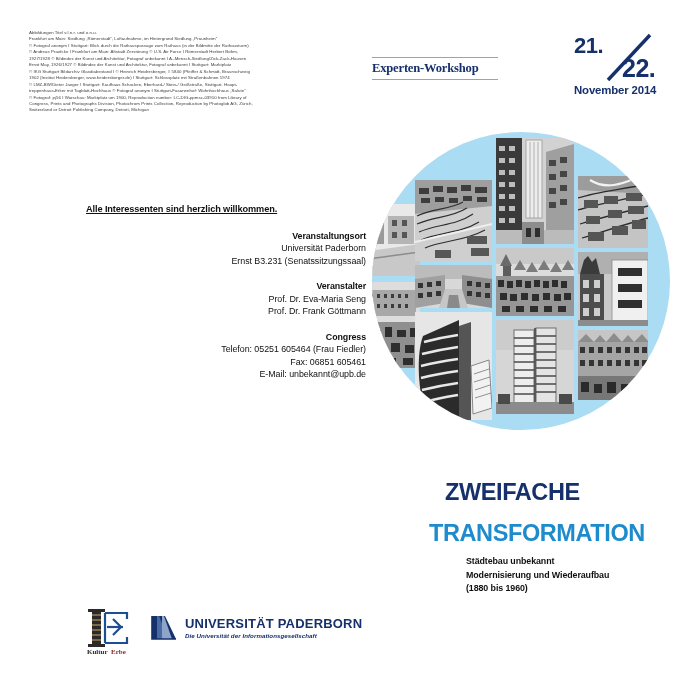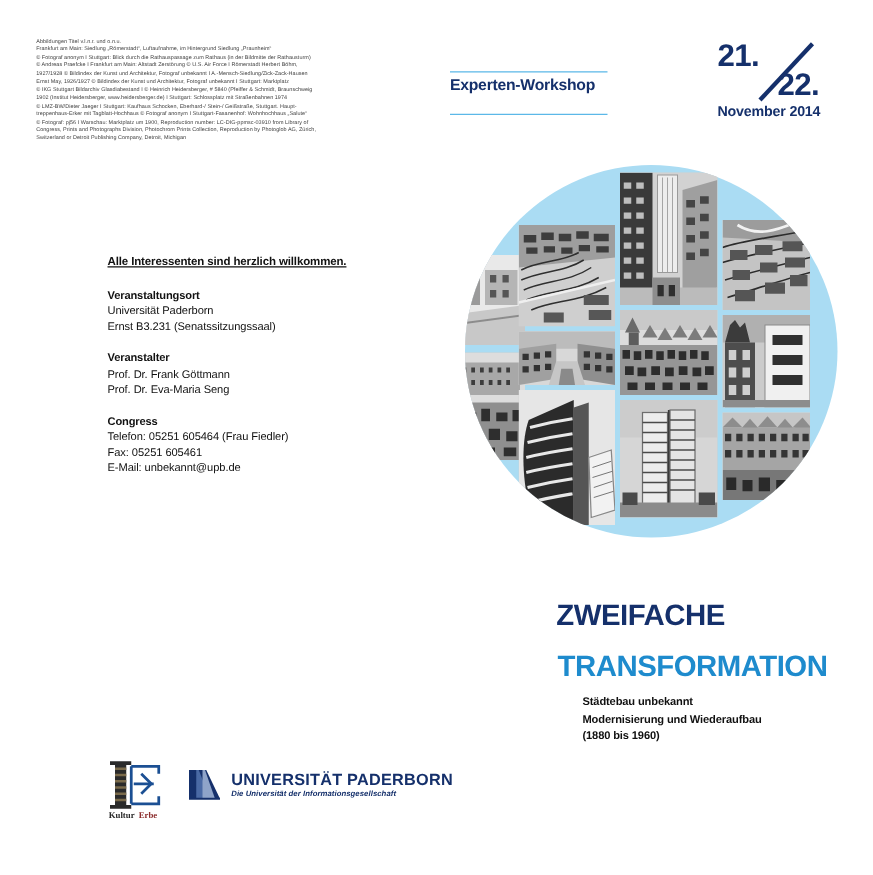--- a/index.html
+++ b/index.html
@@ -31,26 +31,27 @@
     line-height: 6.45px;
     color: #3d3d3d;
     letter-spacing: 0.01em;
     text-align: left;
   }
   .credits p { margin: 0; padding: 0; white-space: nowrap; }
 
   
   .workshop-badge {
     position: absolute;
-    left: 360px;
+    left: 372px;
     top: 57px;
-    padding: 3px 0 16px 0;
+    padding: 3px 0 4px 0;
     border-top: 1.6px solid #5bb8e8;
     border-bottom: 1.6px solid #5bb8e8;
     width: 126px;
+    font-family: Liberation Serif, serif;
   }
   .workshop-badge .label {
     font-size: 12.6px;
     font-weight: bold;
     color: #15306b;
     letter-spacing: -0.2px;
     line-height: 14px;
     white-space: nowrap;
   }
 
@@ -64,21 +65,21 @@
   }
   .date-stack {
     position: relative;
     width: 118px;
     height: 50px;
   }
   .date-day1 {
     position: absolute;
     left: 8px;
     top: -1px;
-    font-size: 25px;
+    font-size: 22px;
     font-weight: bold;
     color: #15306b;
     line-height: 25px;
     letter-spacing: -0.5px;
   }
   .date-day2 {
     position: absolute;
     left: 56px;
     top: 22px;
     font-size: 25px;
@@ -116,21 +117,21 @@
     line-height: 12.5px;
     color: #111111;
   }
   .info .headline {
     font-weight: bold;
     font-size: 9.2px;
     margin: 0 0 14px 0;
     letter-spacing: -0.1px;
     text-decoration: underline;
   }
-  .info .group { margin: 0 0 13px 0; }
+  .info .group { margin: 0 0 13px 0; text-align: right; }
   .info .group:last-child { margin-bottom: 0; }
   .info .group .ttl {
     font-weight: bold;
     margin: 0;
     letter-spacing: -0.1px;
   }
   .info .group .ln {
     margin: 0;
     letter-spacing: -0.05px;
   }
@@ -175,21 +176,20 @@
     letter-spacing: -0.4px;
     margin: 16px;
   }
   .title-line2 {
     font-size: 23.5px;
     font-weight: bold;
     color: #1e8bcd;
     line-height: 25px;
     letter-spacing: -0.4px;
     margin: 0;
-    text-align: center;
   }
   .subtitle {
     margin: 9px 0 0 37px;
     font-size: 8.9px;
     font-weight: bold;
     line-height: 13.5px;
     color: #111111;
     letter-spacing: -0.1px;
   }
   .subtitle p { margin: 0; }
@@ -285,28 +285,28 @@
     <p class="headline">Alle Interessenten sind herzlich willkommen.</p>
 
     <div class="group">
       <p class="ttl">Veranstaltungsort</p>
       <p class="ln">Universität Paderborn</p>
       <p class="ln">Ernst B3.231 (Senatssitzungssaal)</p>
     </div>
 
     <div class="group">
       <p class="ttl">Veranstalter</p>
+      <p class="ln">Prof. Dr. Eva-Maria Seng</p>
       <p class="ln">Prof. Dr. Frank Göttmann</p>
-      <p class="ln">Prof. Dr. Eva-Maria Seng</p>
     </div>
 
     <div class="group">
       <p class="ttl">Congress</p>
       <p class="ln">Telefon: 05251 605464 (Frau Fiedler)</p>
-      <p class="ln">Fax: 05251 605461</p>
+      <p class="ln">Fax: 06851 605461</p>
       <p class="ln">E-Mail: unbekannt@upb.de</p>
     </div>
   </div>
 
   <div class="collage">
     <div class="grid">
 
       <div class="cell" style="left:-12px; top:72px; width:60px; height:72px;">
         <svg viewBox="0 0 60 72" preserveAspectRatio="none">
           <rect width="60" height="72" fill="#e9e9e9"></rect>

